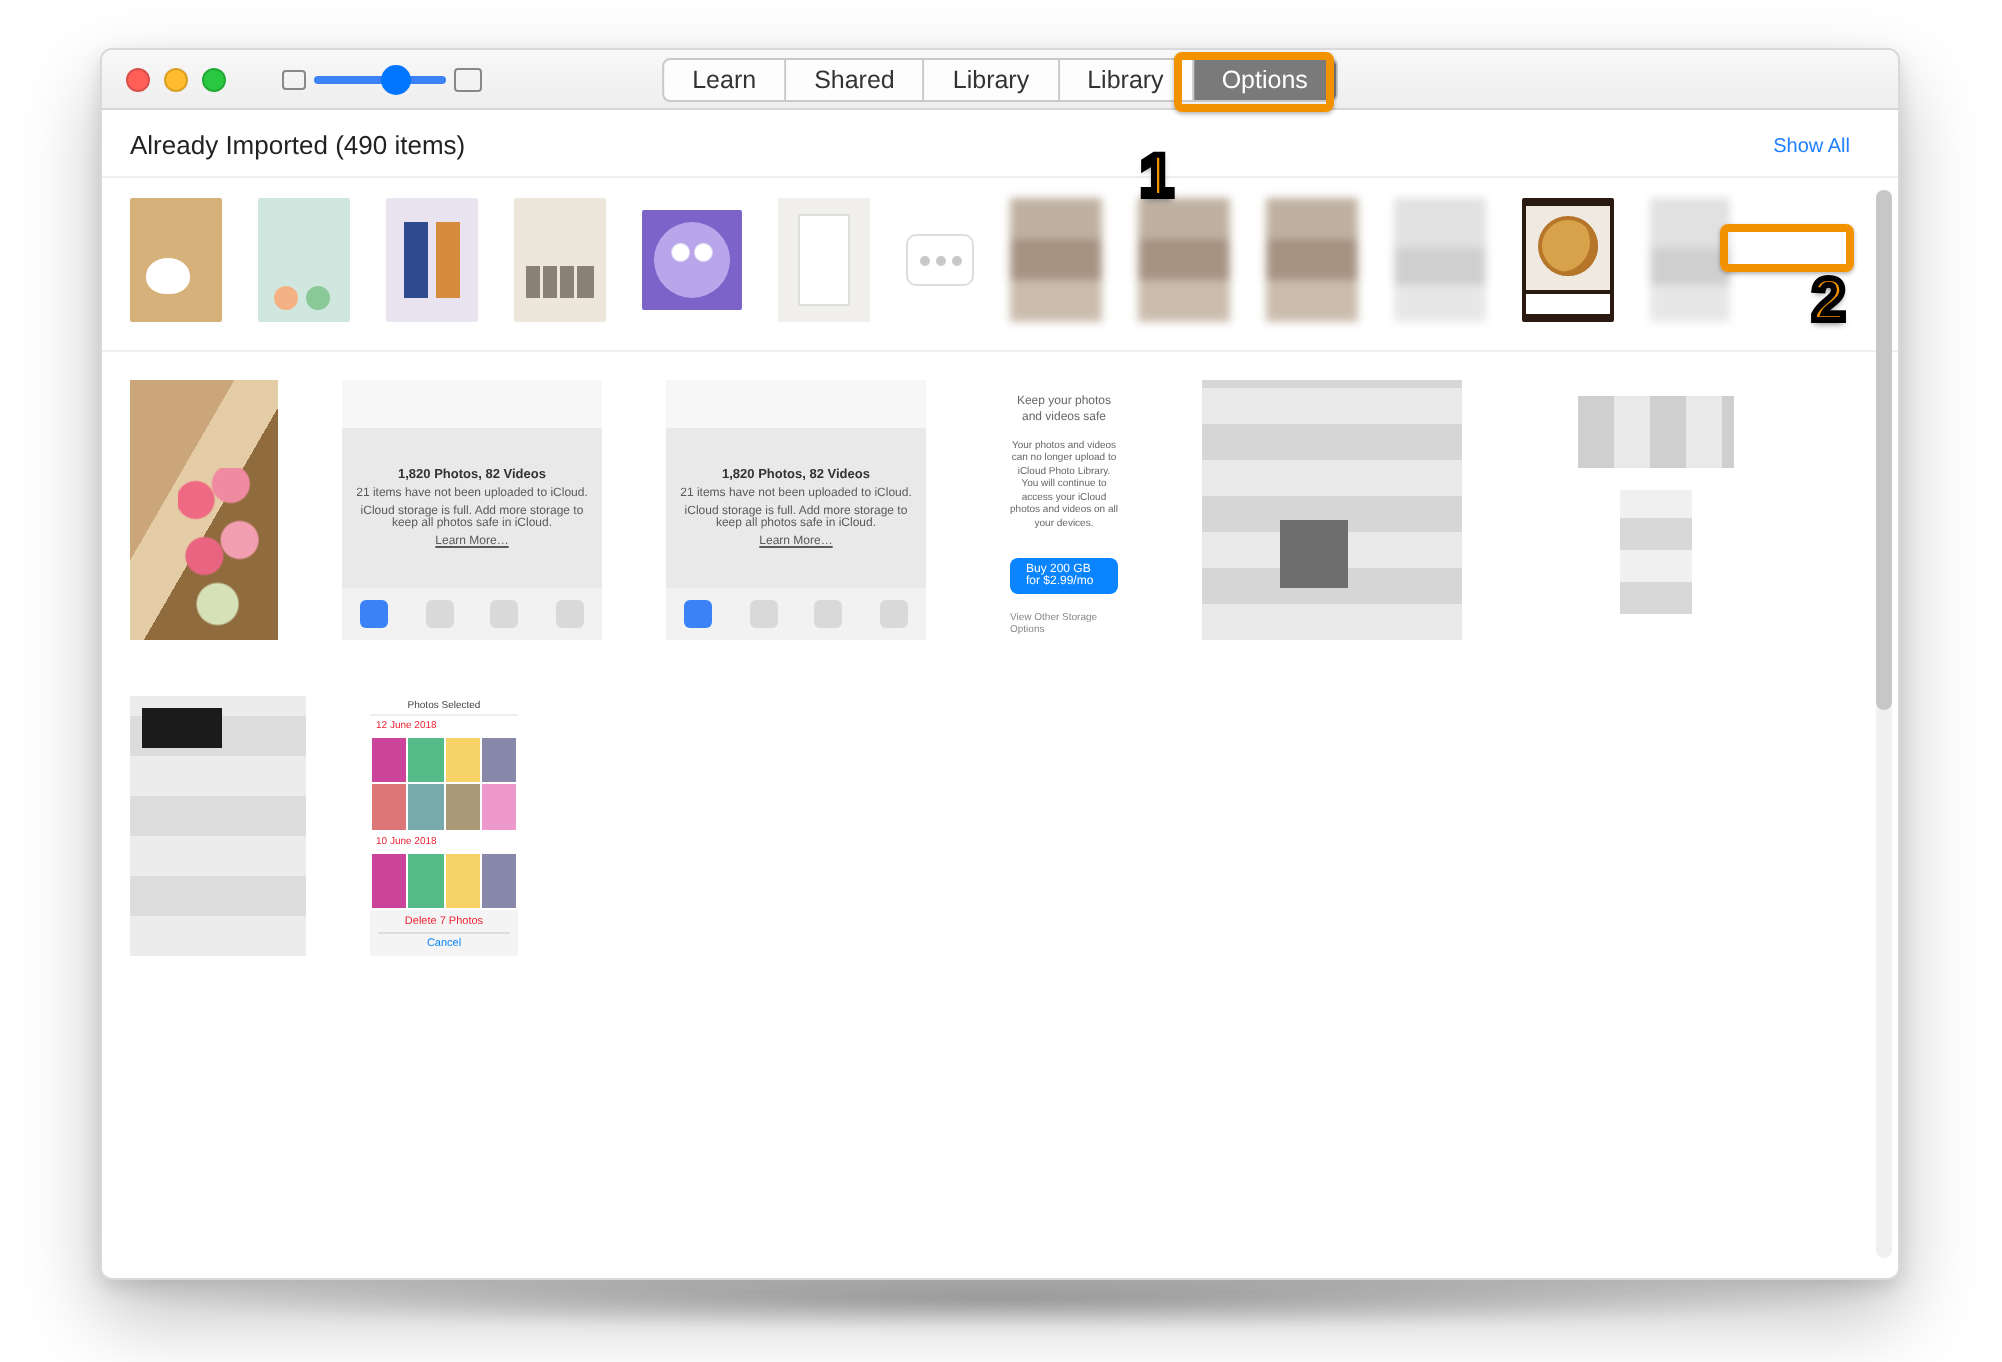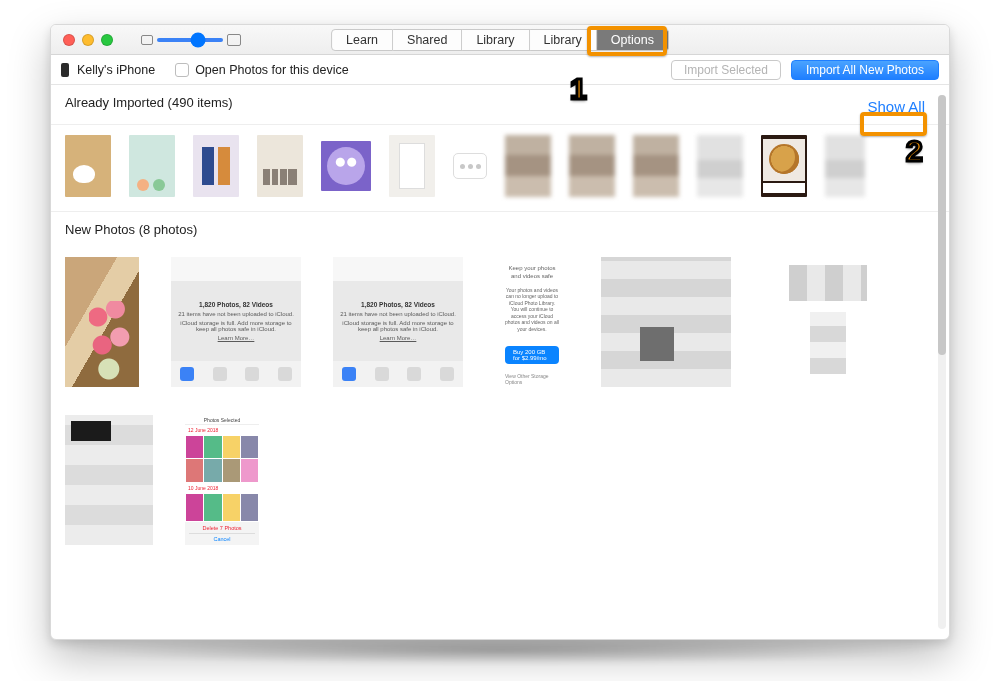--- a/index.html
+++ b/index.html
@@ -67,21 +67,21 @@
   .btn.primary{ background:linear-gradient(#4aa3ff,#1f7fff); color:#fff; border-color:#1f7fff; padding:0 14px;}
 
   
   .section{ position:relative; }
   .section-hdr{
     display:flex; align-items:flex-start; justify-content:space-between;
     padding:10px 14px 6px 14px; font-size:13px; color:#222;
     border-bottom:1px solid #eeeeee;
   }
   .showall{
-    color:#1f7fff; font-size:15px; background:transparent; border:none; cursor:pointer;
+    color:#1f7fff; font-size:10px; background:transparent; border:none; cursor:pointer;
     padding:3px 10px;
   }
 
   
   .thumbrow{ display:flex; gap:18px; padding:10px 14px 14px 14px; align-items:center; border-bottom:1px solid #eeeeee;}
   .thumb{ width:46px; height:62px; background:#d7cabc; border-radius:1px; position:relative; overflow:hidden; flex-shrink:0; }
   .thumb.square{ width:50px; height:50px;}
   .blurthumb{ width:46px; height:62px; flex-shrink:0;
     background:
       linear-gradient(#bfb1a1 33%, #a59382 33% 66%, #cbbdae 66%);
@@ -210,32 +210,20 @@
     </div>
     <div class="tabs">
       <button>Learn</button>
       <button>Shared</button>
       <button>Library</button>
       <button>Library</button>
       <button class="active">Options</button>
     </div>
   </div>
 
-  <div class="subbar">
-    <div class="device-icon"></div>
-    <div class="device-name">Kelly's iPhone</div>
-    <label class="checkbox">
-      <span class="box"></span>
-      <span>Open Photos for this device</span>
-    </label>
-    <div class="right-btns">
-      <button class="btn disabled">Import Selected</button>
-      <button class="btn primary">Import All New Photos</button>
-    </div>
-  </div>
 
   <div class="section">
     <div class="section-hdr">
       <span>Already Imported (490 items)</span>
       <button class="showall">Show All</button>
     </div>
     <div class="thumbrow">
       <div class="thumb t1"></div>
       <div class="thumb t2"></div>
       <div class="thumb t3"></div>
@@ -252,23 +240,20 @@
       <div class="blurthumb"></div>
       <div class="blurthumb b2"></div>
       <div class="thumb pizza">
           <span class="bar"></span>
         </div>
       <div class="blurthumb b2" style="width:40px;"></div>
     </div>
   </div>
 
   <div class="section" style="flex:1; overflow:hidden;">
-    <div class="section-hdr" style="border-bottom:none;">
-      <span>New Photos (8 photos)</span>
-    </div>
     <div class="grid">
 
       <div class="ph portrait apples"></div>
 
       <div class="ph ioscard">
         <div class="top"></div>
         <div class="mid">
           <b>1,820 Photos, 82 Videos</b>
           <span>21 items have not been uploaded to iCloud.</span>
           <span>iCloud storage is full. Add more storage to keep all photos safe in iCloud.</span>

